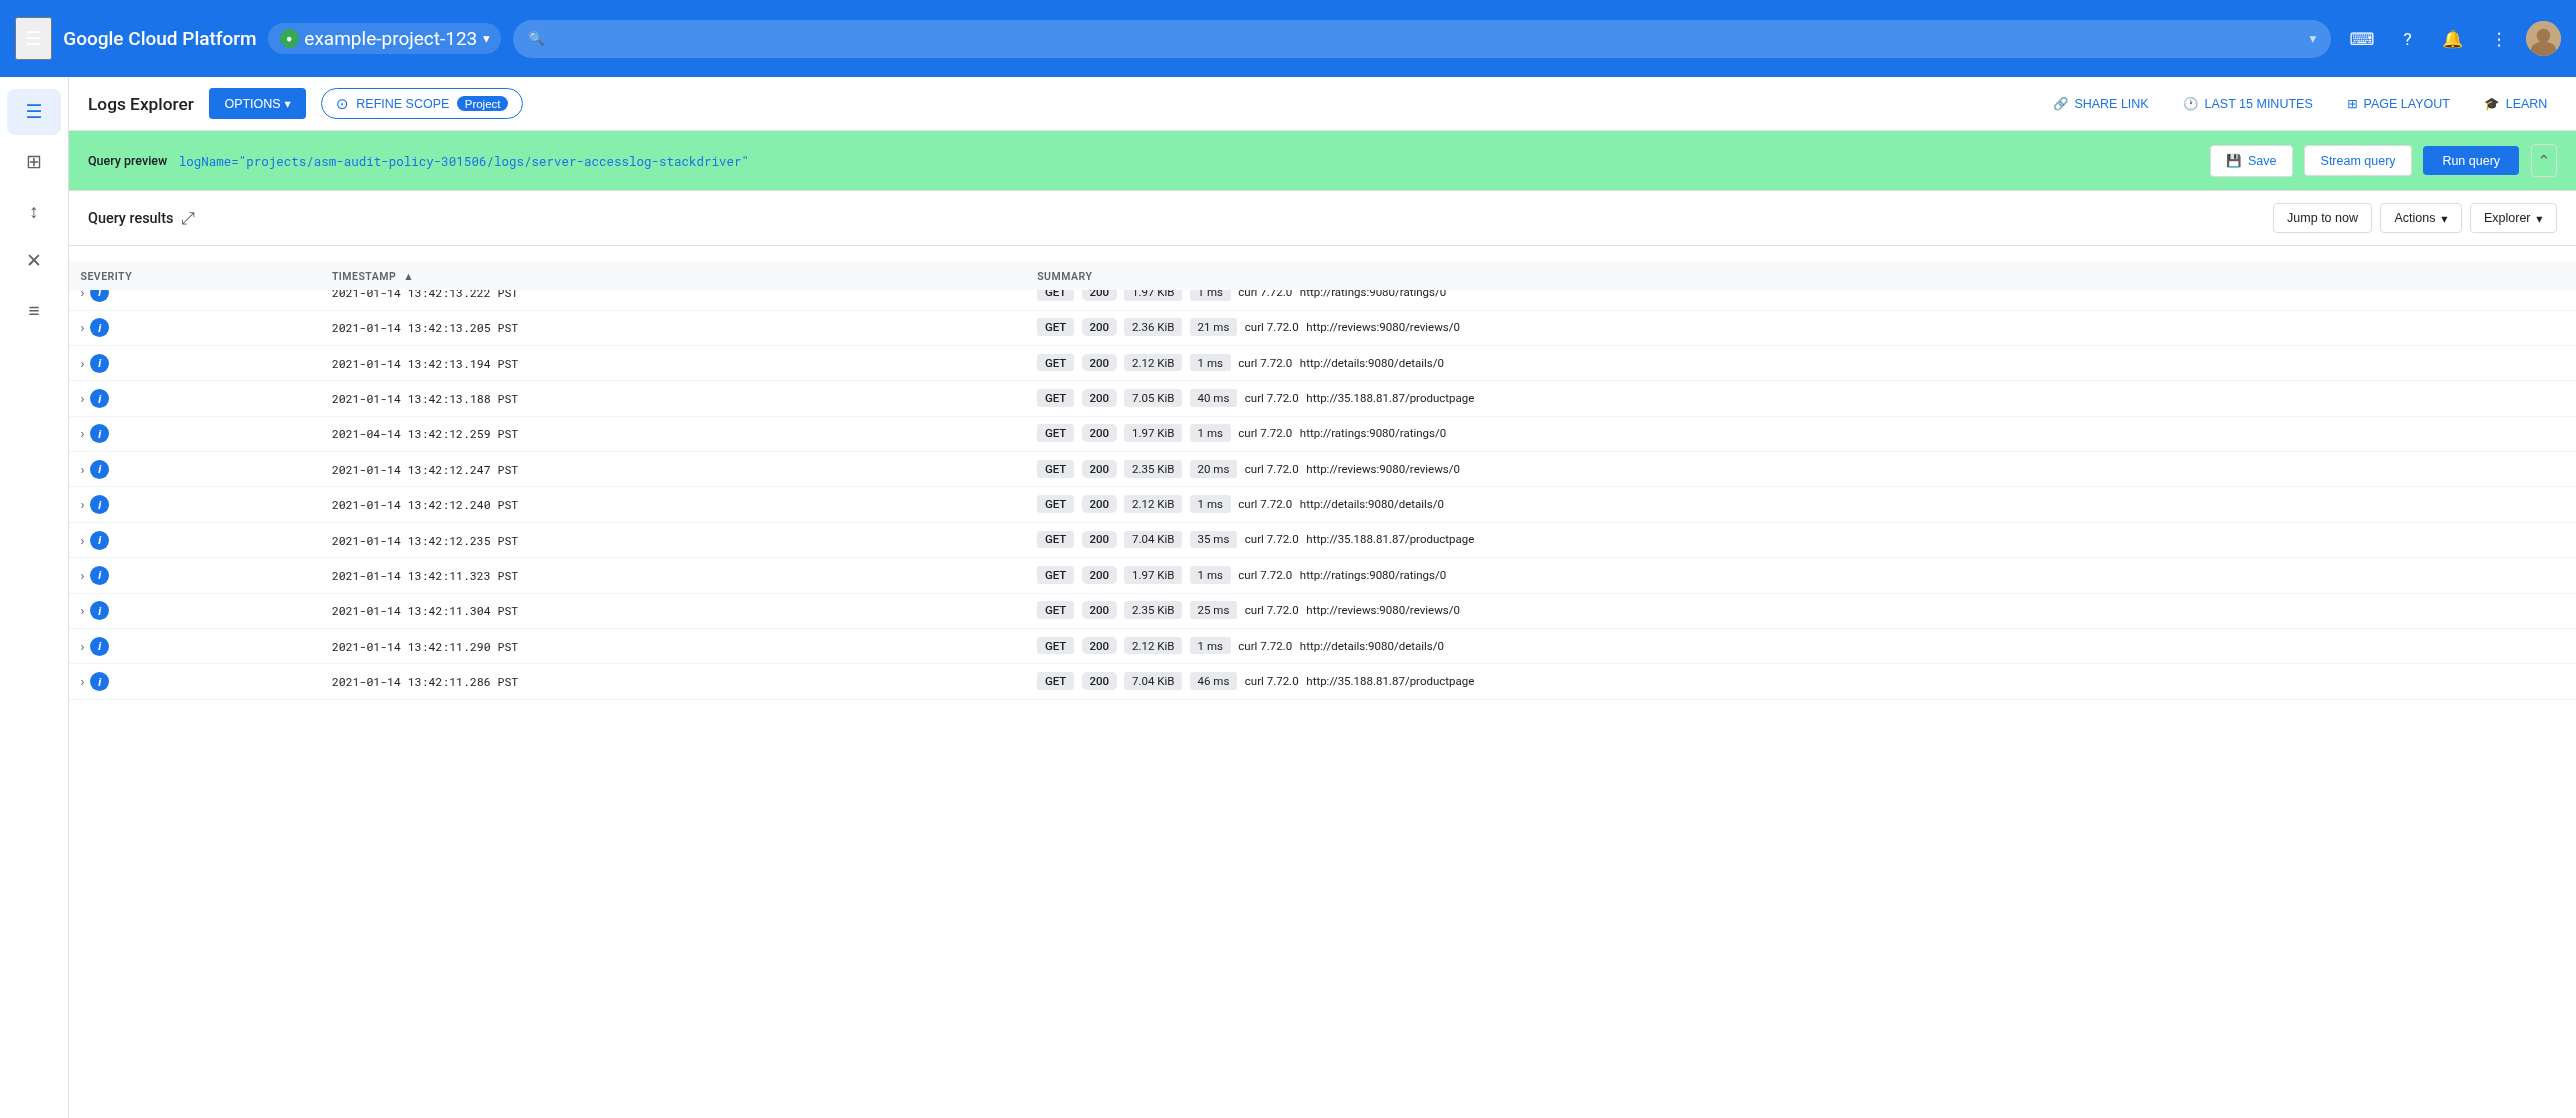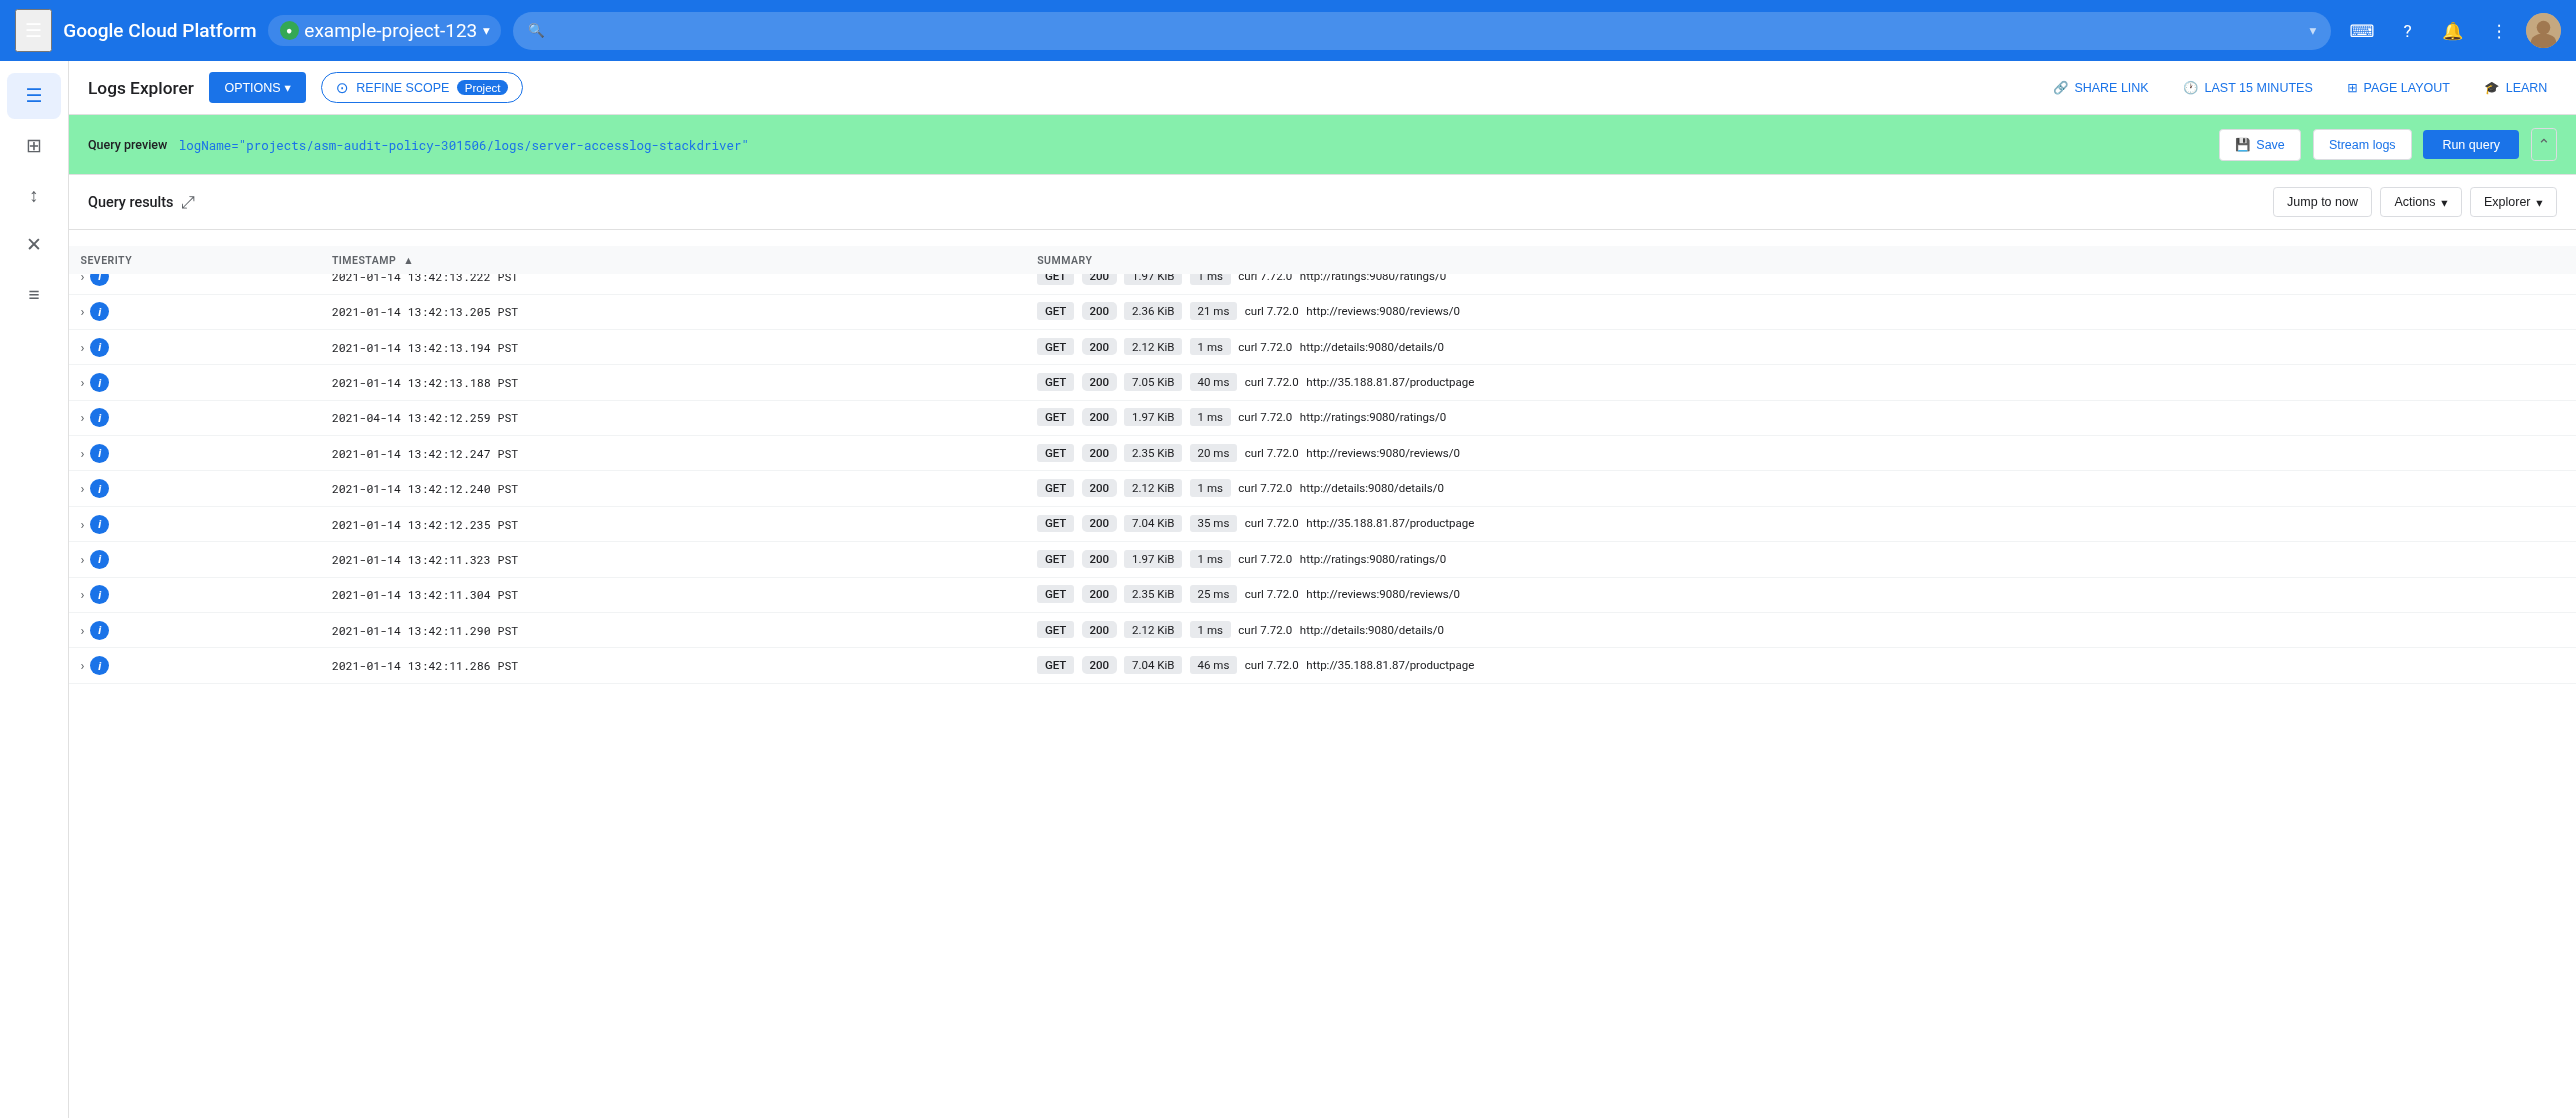--- a/index.html
+++ b/index.html
@@ -3,21 +3,21 @@
   <meta charset="utf-8">
   <style>
     * { box-sizing: border-box; margin: 0; padding: 0; }
     body { font-family: 'Google Sans', Roboto, Arial, sans-serif; font-size: 13.4px; background: #f8f9fa; color: #202124; }
 
     
     .top-nav {
       display: flex;
       align-items: center;
       background: #1a73e8;
-      height: 61px;
+      height: 77px;
       padding: 0 15.3px;
       gap: 11.5px;
     }
     .nav-hamburger { color: white; font-size: 19px; cursor: pointer; padding: 7.7px; }
     .nav-logo { color: white; font-size: 19px; font-weight: 500; white-space: nowrap; }
     .nav-project {
       display: flex; align-items: center; gap: 5.8px;
       background: rgba(255,255,255,0.15); border-radius: 19px;
       padding: 3.8px 11.5px; cursor: pointer; color: white;
     }
@@ -253,21 +253,21 @@
       </button>
     </div>
 
     <div class="query-preview">
       <span class="query-preview-label">Query preview</span>
       <code class="query-preview-code">logName="projects/asm-audit-policy-301506/logs/server-accesslog-stackdriver"</code>
       <button class="btn-save">
         <span>💾</span>
         <span>Save</span>
       </button>
-      <button class="btn-stream">Stream logs</button>
+      <button class="btn-stream">Stream query</button>
       <button class="btn-run">Run query</button>
       <button class="btn-collapse">⌃</button>
     </div>
 
     <div class="results-area">
 
       <div class="results-header">
         <span class="results-title">Query results</span>
         <span class="expand-btn">⤢</span>
         <div class="results-actions">

